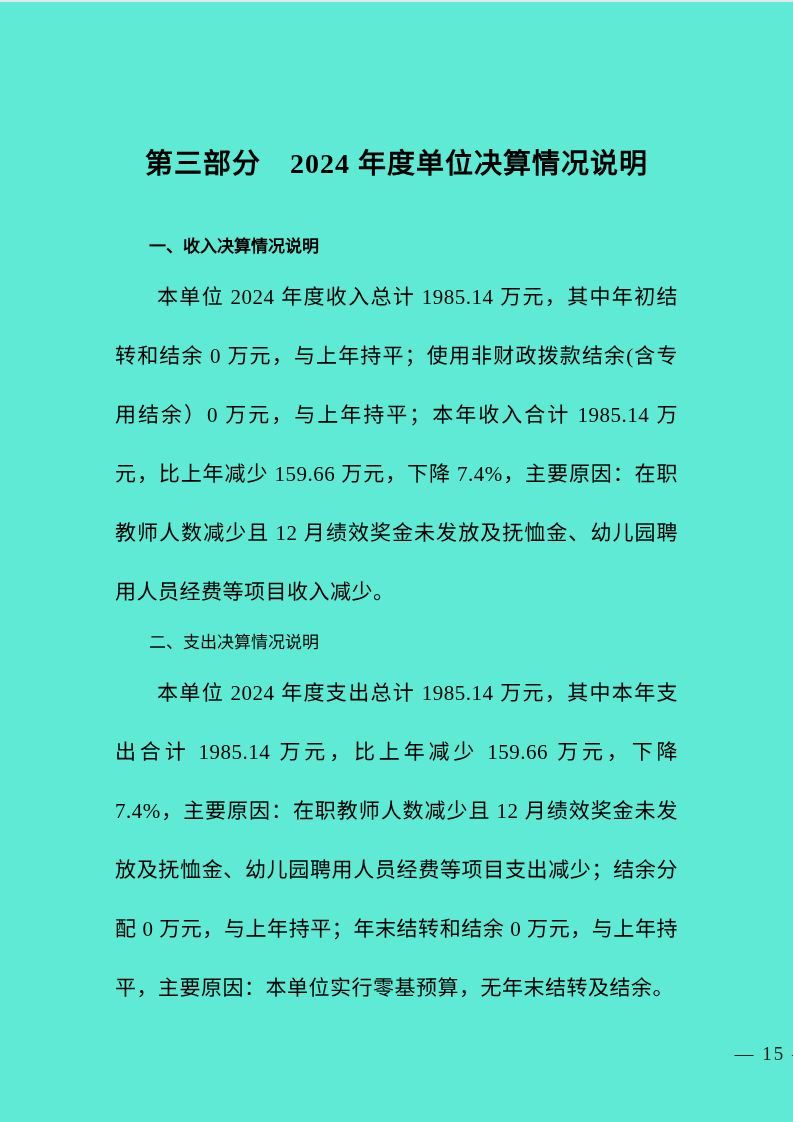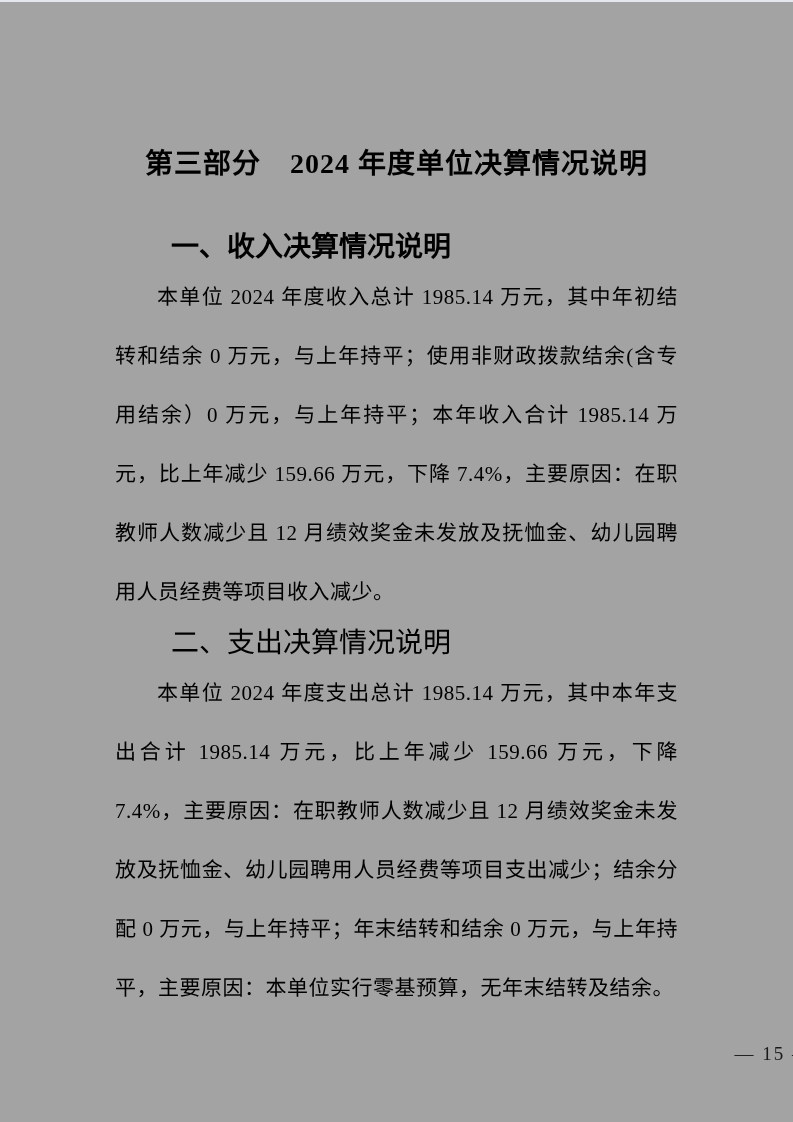--- a/index.html
+++ b/index.html
@@ -5,21 +5,21 @@
   html, body {
     margin: 0;
     padding: 0;
     background: #ffffff;
   }
   .page {
     position: relative;
     width: 793px;
     height: 1122px;
     margin: 0 auto;
-    background: #a3a3a3;
+    background: #5eead4;
     border-top: 2px solid #e4e8ee;
     box-sizing: border-box;
     overflow: hidden;
     font-family: "Liberation Serif", "DejaVu Serif", serif;
     color: #000000;
   }
   .content {
     position: absolute;
     left: 115px;
     top: 0;
@@ -32,21 +32,21 @@
     font-size: 28px;
     line-height: 44px;
     font-weight: bold;
     text-align: center;
     letter-spacing: 1px;
     white-space: nowrap;
     font-family: "Liberation Serif", "DejaVu Serif", serif;
   }
   .section-heading {
     margin: 0;
-    font-size: 28px;
+    font-size: 17px;
     line-height: 42px;
     font-weight: bold;
     text-indent: 2em;
     font-family: "Liberation Sans", "DejaVu Sans", sans-serif;
   }
   .section-heading.plain {
     font-weight: normal;
     font-family: "Liberation Serif", "DejaVu Serif", serif;
   }
   .para {

